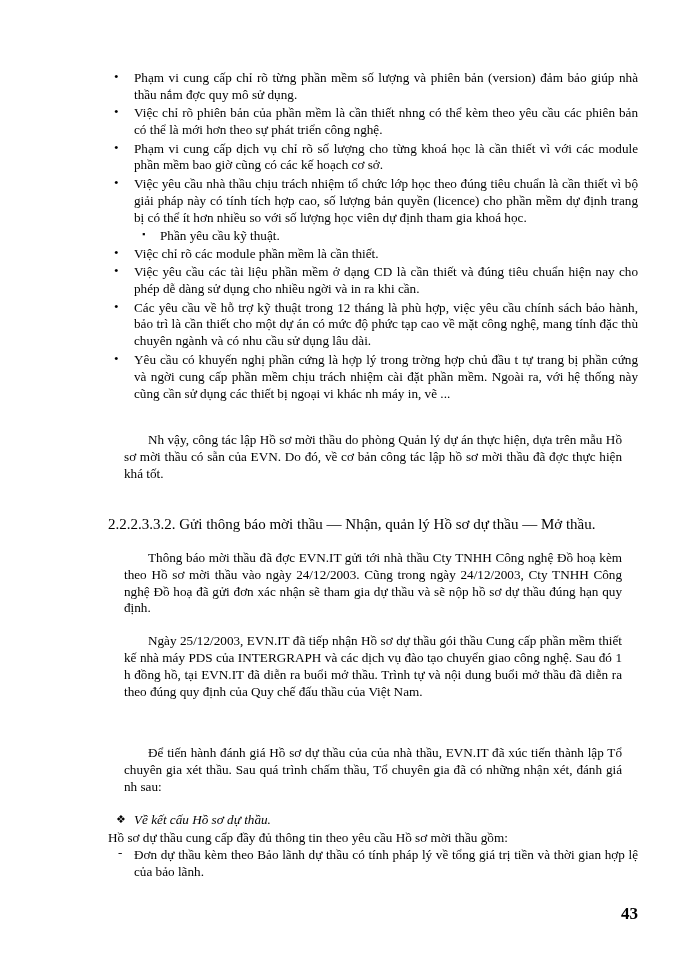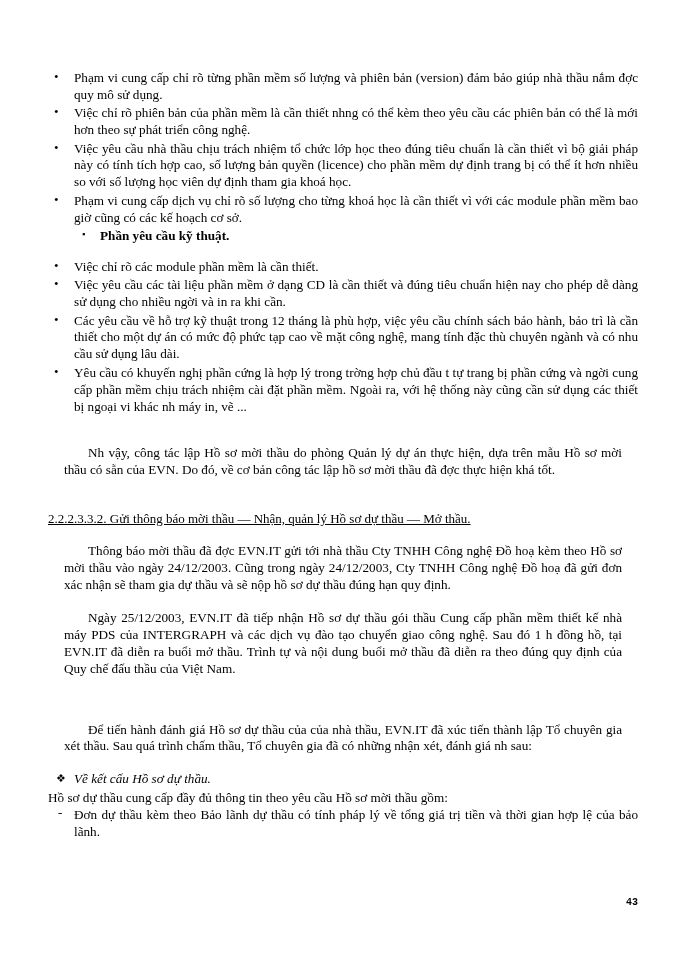--- a/index.html
+++ b/index.html
@@ -15,21 +15,21 @@
     position: relative;
     overflow: hidden;
   }
   .page {
     position: absolute;
     left: 0;
     top: 0;
     width: 700px;
     height: 960px;
     box-sizing: border-box;
-    padding: 70px 62px 40px 48px;
+    padding: 70px 62px 40px 108px;
   }
   .content {
     font-size: 13.2px;
     line-height: 1.28;
     text-align: justify;
   }
   ul.bullets {
     list-style: none;
     margin: 0;
     padding: 0;
@@ -44,22 +44,21 @@
     content: "\2022";
     position: absolute;
     left: 6px;
     top: -1px;
     font-size: 13px;
     line-height: 1.3;
   }
   ul.bullets > li.sub {
     padding-left: 52px;
     margin-top: 1px;
-    margin-bottom: 14px;
-    font-weight: bold;
+    margin-bottom: 1px;
   }
   ul.bullets > li.sub::before {
     content: "\25AA";
     left: 34px;
     font-size: 9px;
     top: 1px;
   }
   ul.bullets > li.dashed {
     padding-left: 26px;
   }
@@ -86,46 +85,44 @@
     text-align: justify;
   }
   p.tight {
     margin: 0;
     text-align: justify;
   }
   .gap-md { height: 12px; }
   .gap-lg { height: 16px; }
   h3.heading {
     margin: 0;
-    font-size: 13px;
+    font-size: 15px;
     font-weight: normal;
-    text-decoration: underline;
     text-align: justify;
     line-height: 1.28;
   }
   .pageno {
     position: absolute;
     right: 62px;
-    bottom: 52px;
-    font-size: 10px;
+    bottom: 36px;
+    font-size: 17px;
     font-weight: bold;
-    font-family: Liberation Mono, monospace;
   }
 </style>
 </head>
 <body>
 
 <div class="page">
   <div class="content">
 
     <ul class="bullets">
       <li>Phạm vi cung cấp chỉ rõ từng phần mềm số lượng  và phiên bản (version) đảm bảo giúp nhà thầu nắm đợc  quy mô sử dụng.</li>
       <li>Việc chỉ rõ phiên bản của phần mềm là cần thiết nhng  có thể kèm theo yêu cầu các phiên bản có thể là mới hơn theo sự phát triển công nghệ.</li>
+      <li>Phạm vi cung cấp dịch vụ chỉ rõ số lượng  cho từng khoá học là cần thiết vì với các module phần mềm bao giờ cũng có các kế hoạch cơ sở.</li>
       <li>Việc yêu cầu nhà thầu chịu trách nhiệm tổ chức lớp học theo đúng tiêu chuẩn là cần thiết vì bộ giải pháp này có tính tích hợp cao, số lượng  bản quyền (licence) cho phần mềm dự định trang bị có thể ít hơn nhiều so với số lượng  học viên dự định tham gia khoá học.</li>
-      <li>Phạm vi cung cấp dịch vụ chỉ rõ số lượng  cho từng khoá học là cần thiết vì với các module phần mềm bao giờ cũng có các kế hoạch cơ sở.</li>
       <li class="sub">Phần yêu cầu kỹ thuật.</li>
       <li>Việc chỉ rõ các module phần mềm là cần thiết.</li>
       <li>Việc yêu cầu các tài liệu phần mềm ở dạng CD là cần thiết và đúng tiêu chuẩn hiện nay cho phép dễ dàng sử dụng cho nhiều ngời  và in ra khi cần.</li>
       <li>Các yêu cầu về hỗ trợ kỹ thuật trong 12 tháng là phù hợp, việc yêu cầu chính sách bảo hành, bảo trì là cần thiết cho một dự án có mức độ phức tạp cao về mặt công nghệ, mang tính đặc thù chuyên ngành và có nhu cầu sử dụng lâu dài.</li>
       <li>Yêu cầu có khuyến nghị phần cứng là hợp lý trong trờng  hợp chủ đầu t tự trang bị phần cứng và ngời  cung cấp phần mềm chịu trách nhiệm cài đặt phần mềm. Ngoài ra, với hệ thống này cũng cần sử dụng các thiết bị ngoại vi khác nh  máy in, vẽ ...</li>
     </ul>
 
     <div class="gap-md"></div>
 
     <p class="para">Nh  vậy, công tác lập Hồ sơ mời thầu do phòng Quản lý dự án thực hiện, dựa trên mẫu Hồ sơ mời thầu có sẵn của EVN. Do đó, về cơ bản công tác lập hồ sơ mời thầu đã đợc  thực hiện khá tốt.</p>

